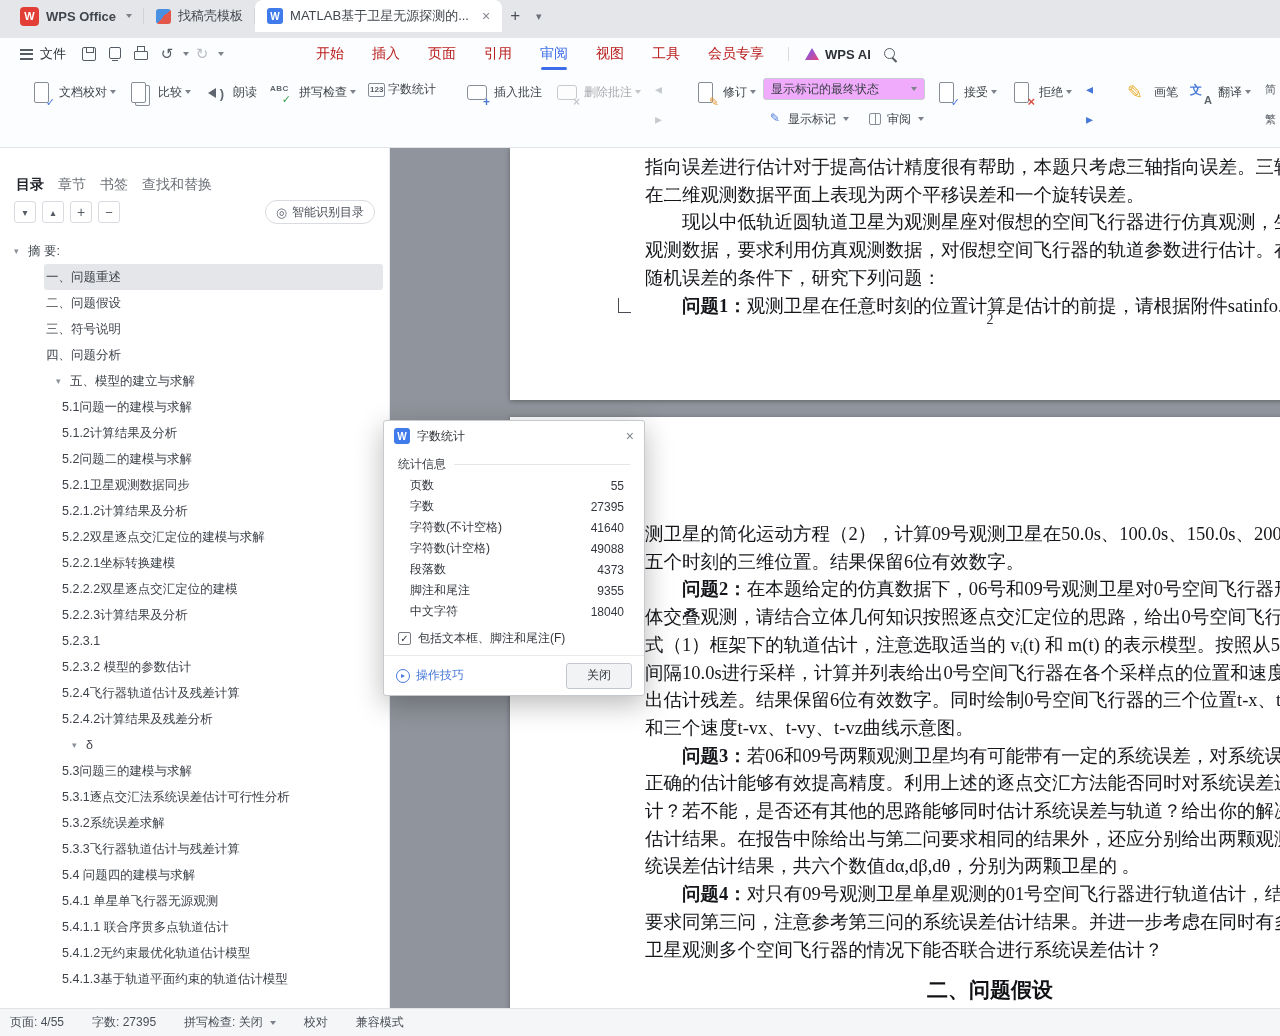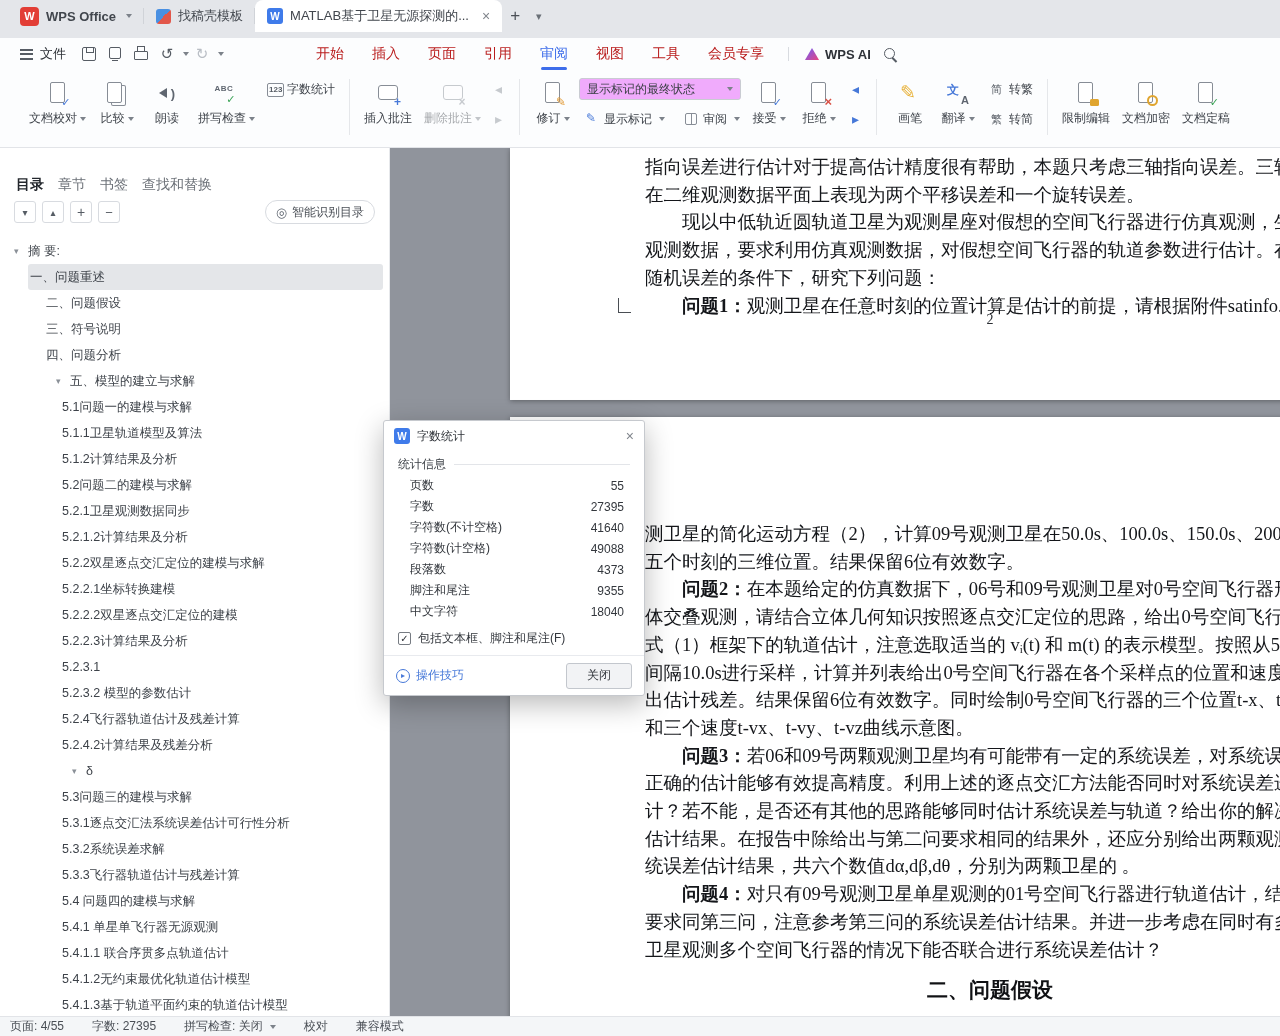--- a/index.html
+++ b/index.html
@@ -45,21 +45,21 @@
 .rtab{padding:0 14px;display:flex;align-items:center;font-size:14px;color:#b91c1c;position:relative;white-space:nowrap}
 .rtab.active{color:#3d6dea}
 .rtab.active::after{content:"";position:absolute;left:50%;transform:translateX(-50%);bottom:0;width:26px;height:3px;border-radius:2px;background:#3d6dea}
 .vdiv{width:1px;height:14px;background:#d8dbe0;margin:0 10px}
 .ai-btn{display:flex;align-items:center;gap:6px;font-size:13px;font-weight:700;color:#2e3238;padding:0 6px}
 .ai-logo{width:14px;height:12px;background:linear-gradient(135deg,#6a5cff,#e8467c);clip-path:polygon(50% 0,100% 100%,0 100%)}
 
 
 .ribbon{height:78px;background:#fcfdfe;border-bottom:1px solid #e2e4e8;display:flex;align-items:flex-start;padding:6px 6px 4px 24px;overflow:hidden}
 .bigs{display:flex;gap:2px}
-.bigbtn{min-width:48px;padding:2px 5px;display:flex;flex-direction:column;align-items:center;gap:4px;border-radius:4px}
+.bigbtn{min-width:48px;padding:2px 5px;display:flex;flex-direction:row;align-items:center;gap:4px;border-radius:4px}
 .bigbtn .icon{width:26px;height:26px;position:relative;display:block;margin-top:2px}
 .bigbtn .lbl{font-size:12px;white-space:nowrap;display:flex;align-items:center;color:#3f444b}
 .bigbtn .caret{display:none}
 .bigbtn.has-arrow .caret{display:inline-block}
 .disabled{opacity:.45}
 .rdiv{width:1px;height:56px;background:#e5e7ea;margin:3px 9px 0}
 .vcol{display:flex;flex-direction:column;justify-content:space-between;height:56px;padding:2px 0;margin-left:2px}
 .vcol.topalign{justify-content:flex-start}
 .hrow{display:flex;gap:8px}
 .smallbtn{height:22px;display:flex;align-items:center;gap:4px;padding:0 5px;border-radius:3px;font-size:12px;white-space:nowrap;color:#3f444b}
@@ -116,21 +116,21 @@
 .toc{flex:1;overflow:hidden;padding-top:8px}
 .toc-row{height:26px;display:flex;align-items:center;font-size:12.5px;color:#3d4249;white-space:nowrap;overflow:hidden}
 .toc-row .arrow{display:none;width:14px;color:#8a9097;font-size:9px;flex-shrink:0}
 .toc-row .arrow::before{content:"▾"}
 .toc-row.has-arrow .arrow{display:inline-flex}
 .lvl0{padding-left:14px}
 .lvl1{padding-left:46px}
 .lvl1.has-arrow{padding-left:56px}
 .lvl2{padding-left:62px}
 .lvl3{padding-left:72px}
-.toc-row.selected{background:#e4e6e9;border-radius:3px;margin-left:28px;margin-right:6px;padding-left:2px}
+.toc-row.selected{background:#e4e6e9;border-radius:3px;margin-left:44px;margin-right:6px;padding-left:2px}
 
 
 .docarea{flex:1;position:relative;background:#90949c;overflow:hidden}
 .page{position:absolute;left:120px;width:960px;background:#fff;box-shadow:0 1px 5px rgba(0,0,0,.35)}
 .page1{top:0;height:252px}
 .page2{top:269px;height:610px}
 .line{padding-left:135px;font-family:"Liberation Serif","DejaVu Serif",serif;font-size:18.5px;line-height:27.7px;color:#14161a;white-space:nowrap}
 .line.indent{padding-left:172px}
 .line b{font-weight:700}
 .page1 .lines{padding-top:6px}
@@ -149,21 +149,21 @@
 .chkrow{display:flex;align-items:center;gap:7px;margin:8px 0 8px 0;font-size:12px;color:#33373d}
 .chk{width:13px;height:13px;border:1px solid #767b82;border-radius:2px;display:flex;align-items:center;justify-content:center;font-size:10px;color:#2e3238;background:#fff}
 .chk::before{content:"✓"}
 .dlg-foot{border-top:1px solid #e8eaee;height:40px;display:flex;align-items:center;justify-content:space-between;padding:0 12px}
 .tips{display:flex;align-items:center;gap:6px;color:#4678d8;font-size:12px}
 .play{width:14px;height:14px;border:1px solid #4678d8;border-radius:50%;display:flex;align-items:center;justify-content:center;font-size:8px;color:#4678d8}
 .play::before{content:"▸"}
 .btn-close{min-width:66px;height:26px;border:1px solid #c3c7cd;border-radius:3px;background:#f2f3f5;font-size:12px;color:#33373d;display:flex;align-items:center;justify-content:center}
 
 
-.statusbar{height:20px;background:#f4f6f8;border-top:1px solid #e2e4e8;display:flex;align-items:center;gap:28px;padding:0 10px;font-size:12px;color:#4a4f56;flex-shrink:0}
+.statusbar{height:28px;background:#f4f6f8;border-top:1px solid #e2e4e8;display:flex;align-items:center;gap:28px;padding:0 10px;font-size:12px;color:#4a4f56;flex-shrink:0}
 .sb-item{display:flex;align-items:center;gap:4px;white-space:nowrap}
 </style>
 </head>
 <body>
 
 <div class="app">
 
   <div class="tabbar">
     <div class="wtab home">
       <span class="logo-wps"></span>
@@ -472,24 +472,20 @@
           <div class="toc-row lvl1 has-arrow">
             <span class="arrow"></span>
             <span>五、模型的建立与求解</span>
           </div>
 
           <div class="toc-row lvl2">
 
             <span>5.1问题一的建模与求解</span>
           </div>
 
-          <div class="toc-row lvl2">
-
-            <span>5.1.1卫星轨道模型及算法</span>
-          </div>
 
           <div class="toc-row lvl2">
 
             <span>5.1.2计算结果及分析</span>
           </div>
 
           <div class="toc-row lvl2">
 
             <span>5.2问题二的建模与求解</span>
           </div>

